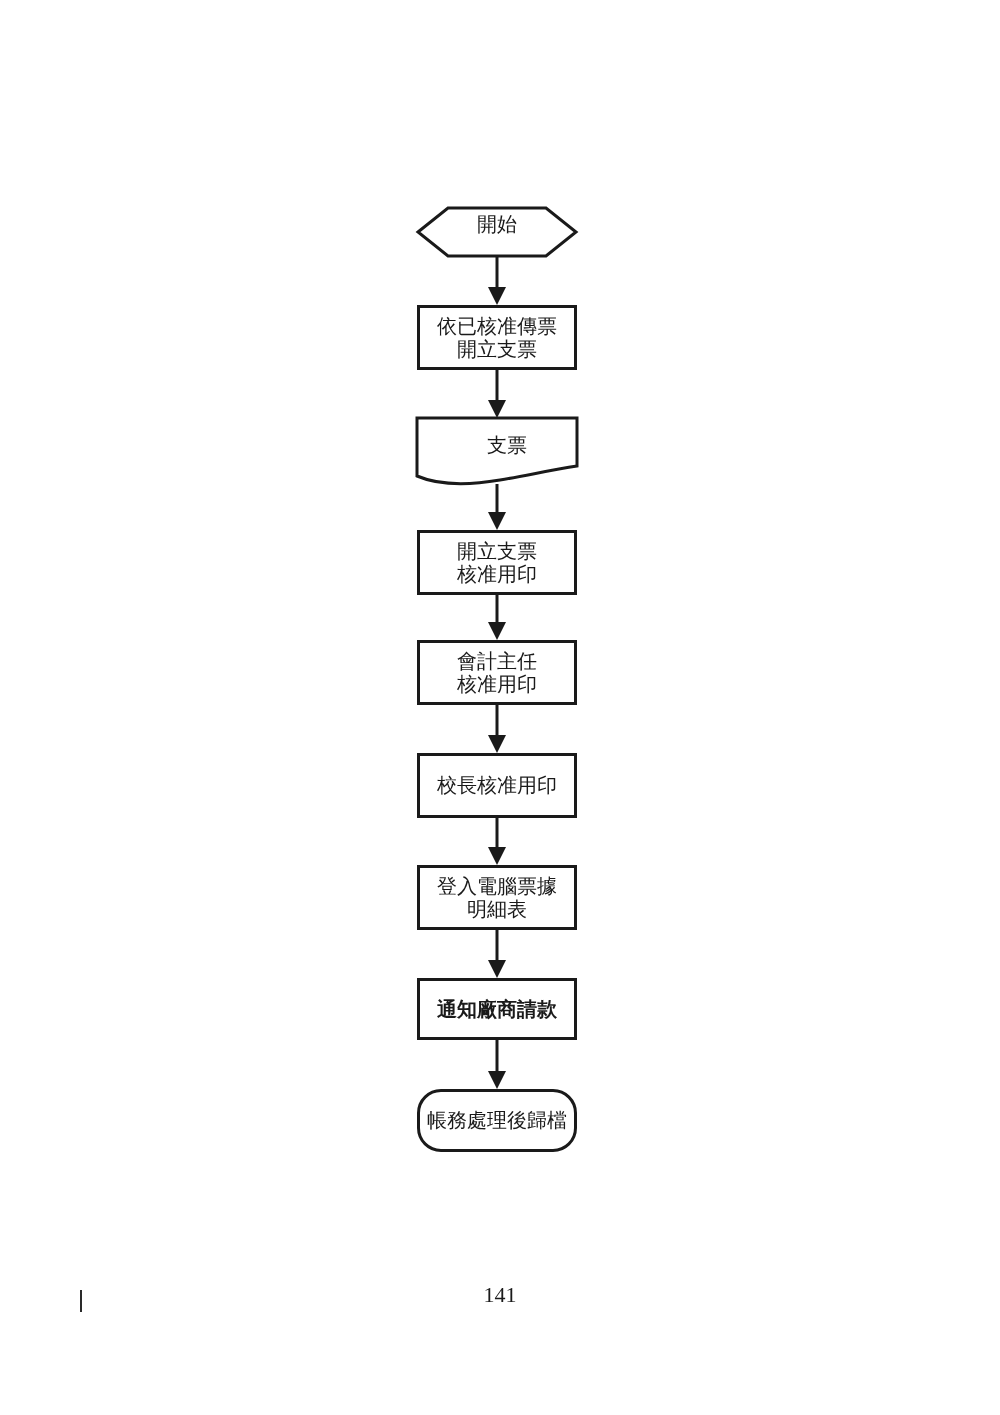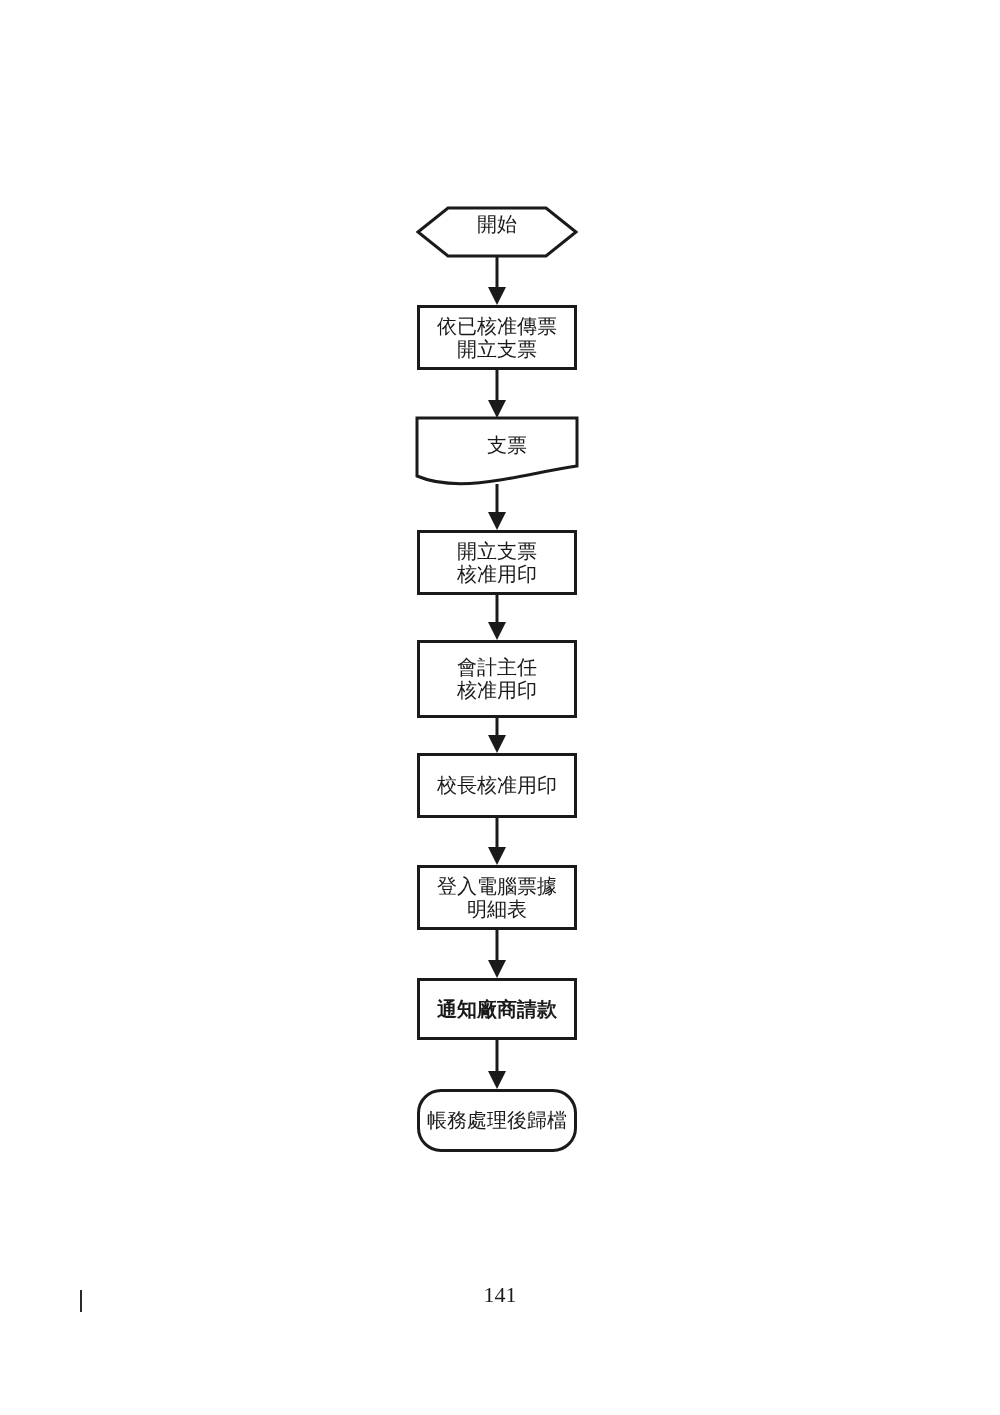--- a/index.html
+++ b/index.html
@@ -148,21 +148,21 @@
 
   <div class="node-label" style="left:428px; top:420px; width:158px; height:50px;">
     <span>支票</span>
   </div>
 
   <div class="process" style="top:530px; height:65px;">
     <span>開立支票</span>
     <span>核准用印</span>
   </div>
 
-  <div class="process" style="top:640px; height:78px;font-family:Liberation Serif, serif;">
+  <div class="process" style="top:640px; height:65px;font-family:Liberation Serif, serif;">
     <span>會計主任</span>
     <span>核准用印</span>
   </div>
 
   <div class="process" style="top:753px; height:65px;">
     <span>校長核准用印</span>
   </div>
 
   <div class="process" style="top:865px; height:65px;">
     <span>登入電腦票據</span>

